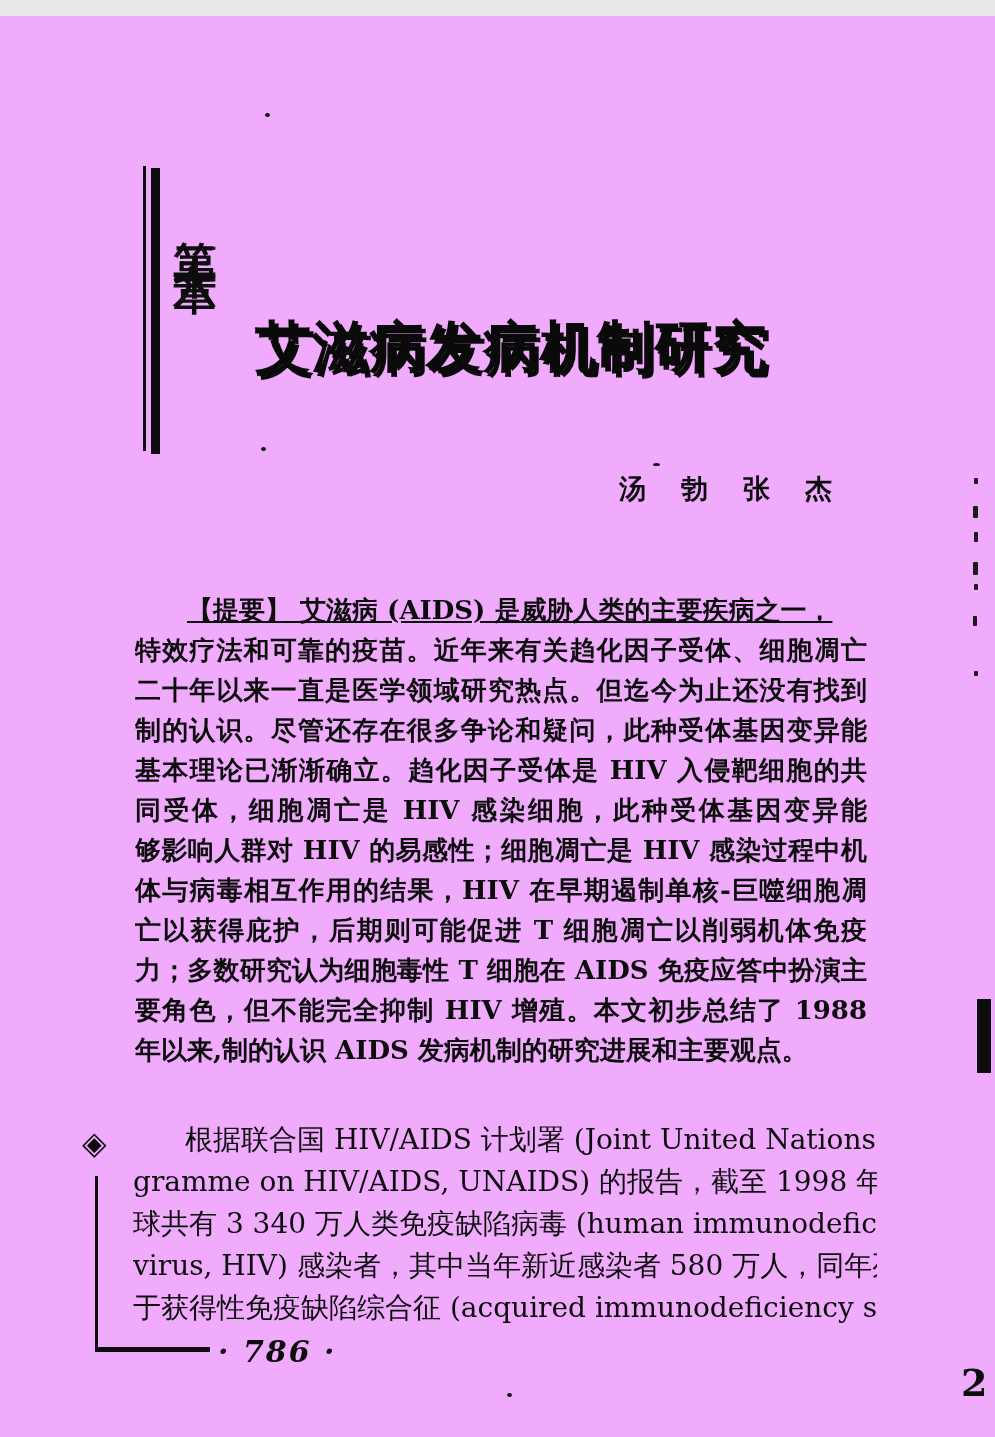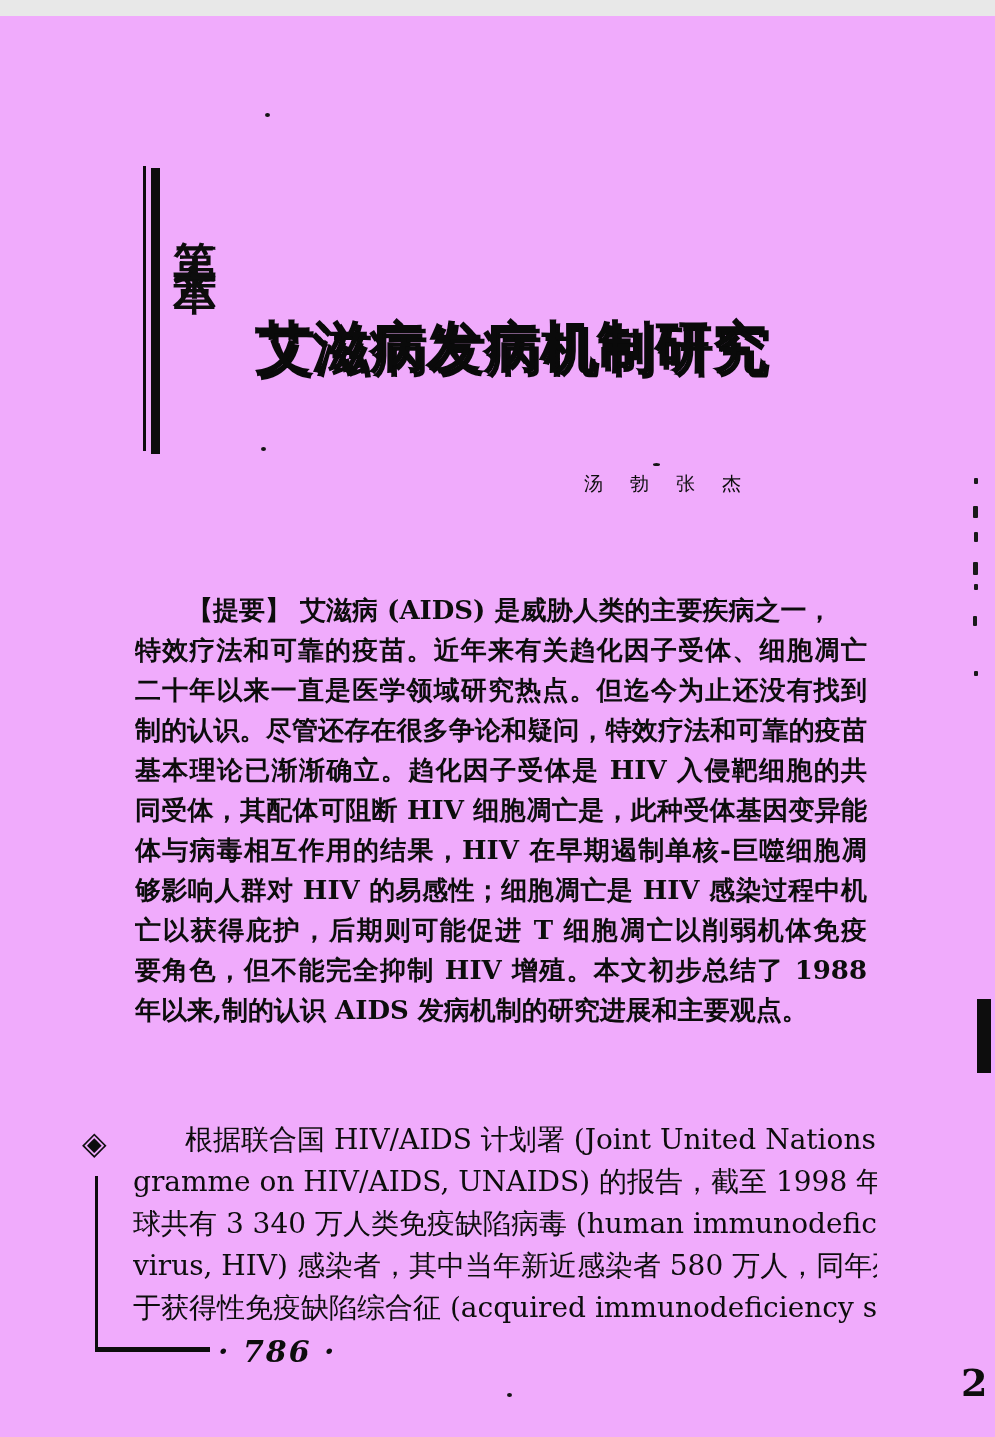--- a/index.html
+++ b/index.html
@@ -56,23 +56,23 @@
     line-height: 65px;
     letter-spacing: 1px;
     font-family: "DejaVu Sans", "Liberation Sans", sans-serif;
     color: #0a0a0a;
     text-shadow: 4px 4px 0 #0a0a0a;
   }
 
   
   .authors {
     position: absolute;
-    left: 584px; top: 455px;
-    font-size: 19px;
-    font-weight: 400;
+    left: 619px; top: 455px;
+    font-size: 27px;
+    font-weight: 700;
     letter-spacing: 4px;
     font-family: "DejaVu Sans", "Liberation Sans", sans-serif;
   }
 
   
   .abstract {
     position: absolute;
     left: 135px; top: 574px;
     width: 732px;
   }
@@ -81,20 +81,21 @@
     line-height: 40px;
     font-size: 26px;
     font-weight: 600;
     text-align: justify;
     text-align-last: justify;
     white-space: nowrap;
     overflow: hidden;
   }
   .abstract .line.indent {
     text-indent: 52px;
+    text-decoration: underline;
   }
   .abstract .line.no-justify {
     text-align-last: left;
   }
 
   
   .bodytext {
     position: absolute;
     left: 133px; top: 1103px;
     width: 744px;
@@ -179,26 +180,27 @@
   <div class="title-block">
     <div>艾滋病发病机制研究</div>
   </div>
 
   <div class="authors">汤　勃　张　杰</div>
 
   <div class="abstract">
     <div class="line indent no-justify">【提要】  艾滋病 (AIDS) 是威胁人类的主要疾病之一，</div>
     <div class="line">特效疗法和可靠的疫苗。近年来有关趋化因子受体、细胞凋亡</div>
     <div class="line">二十年以来一直是医学领域研究热点。但迄今为止还没有找到</div>
-    <div class="line">制的认识。尽管还存在很多争论和疑问，特效疗法和可靠的疫苗</div>
+    <div class="line">制的认识。尽管还存在很多争论和疑问，此种受体基因变异能</div>
     <div class="line">基本理论已渐渐确立。趋化因子受体是 HIV 入侵靶细胞的共</div>
-    <div class="line">同受体，其配体可阻断 HIV 细胞凋亡是，此种受体基因变异能</div>
+    <div class="line">同受体，细胞凋亡是 HIV 感染细胞，此种受体基因变异能</div>
+    <div class="line">够影响人群对 HIV 的易感性；细胞凋亡是 HIV 感染过程中机</div>
     <div class="line">体与病毒相互作用的结果，HIV 在早期遏制单核-巨噬细胞凋</div>
-    <div class="line">够影响人群对 HIV 的易感性；细胞凋亡是 HIV 感染过程中机</div>
     <div class="line">亡以获得庇护，后期则可能促进 T 细胞凋亡以削弱机体免疫</div>
+    <div class="line">力；多数研究认为细胞毒性 T 细胞在 AIDS 免疫应答中扮演主</div>
     <div class="line">要角色，但不能完全抑制 HIV 增殖。本文初步总结了 1988</div>
     <div class="line no-justify">年以来,制的认识 AIDS 发病机制的研究进展和主要观点。</div>
   </div>
 
   <div class="bodytext">
     <div class="line indent">根据联合国 HIV/AIDS 计划署 (Joint United Nations Pro-</div>
     <div class="line">gramme on HIV/AIDS, UNAIDS) 的报告，截至 1998 年，全</div>
     <div class="line">球共有 3 340 万人类免疫缺陷病毒 (human immunodeficiency</div>
     <div class="line">virus, HIV) 感染者，其中当年新近感染者 580 万人，同年死</div>
     <div class="line">于获得性免疫缺陷综合征 (acquired immunodeficiency syn-</div>

